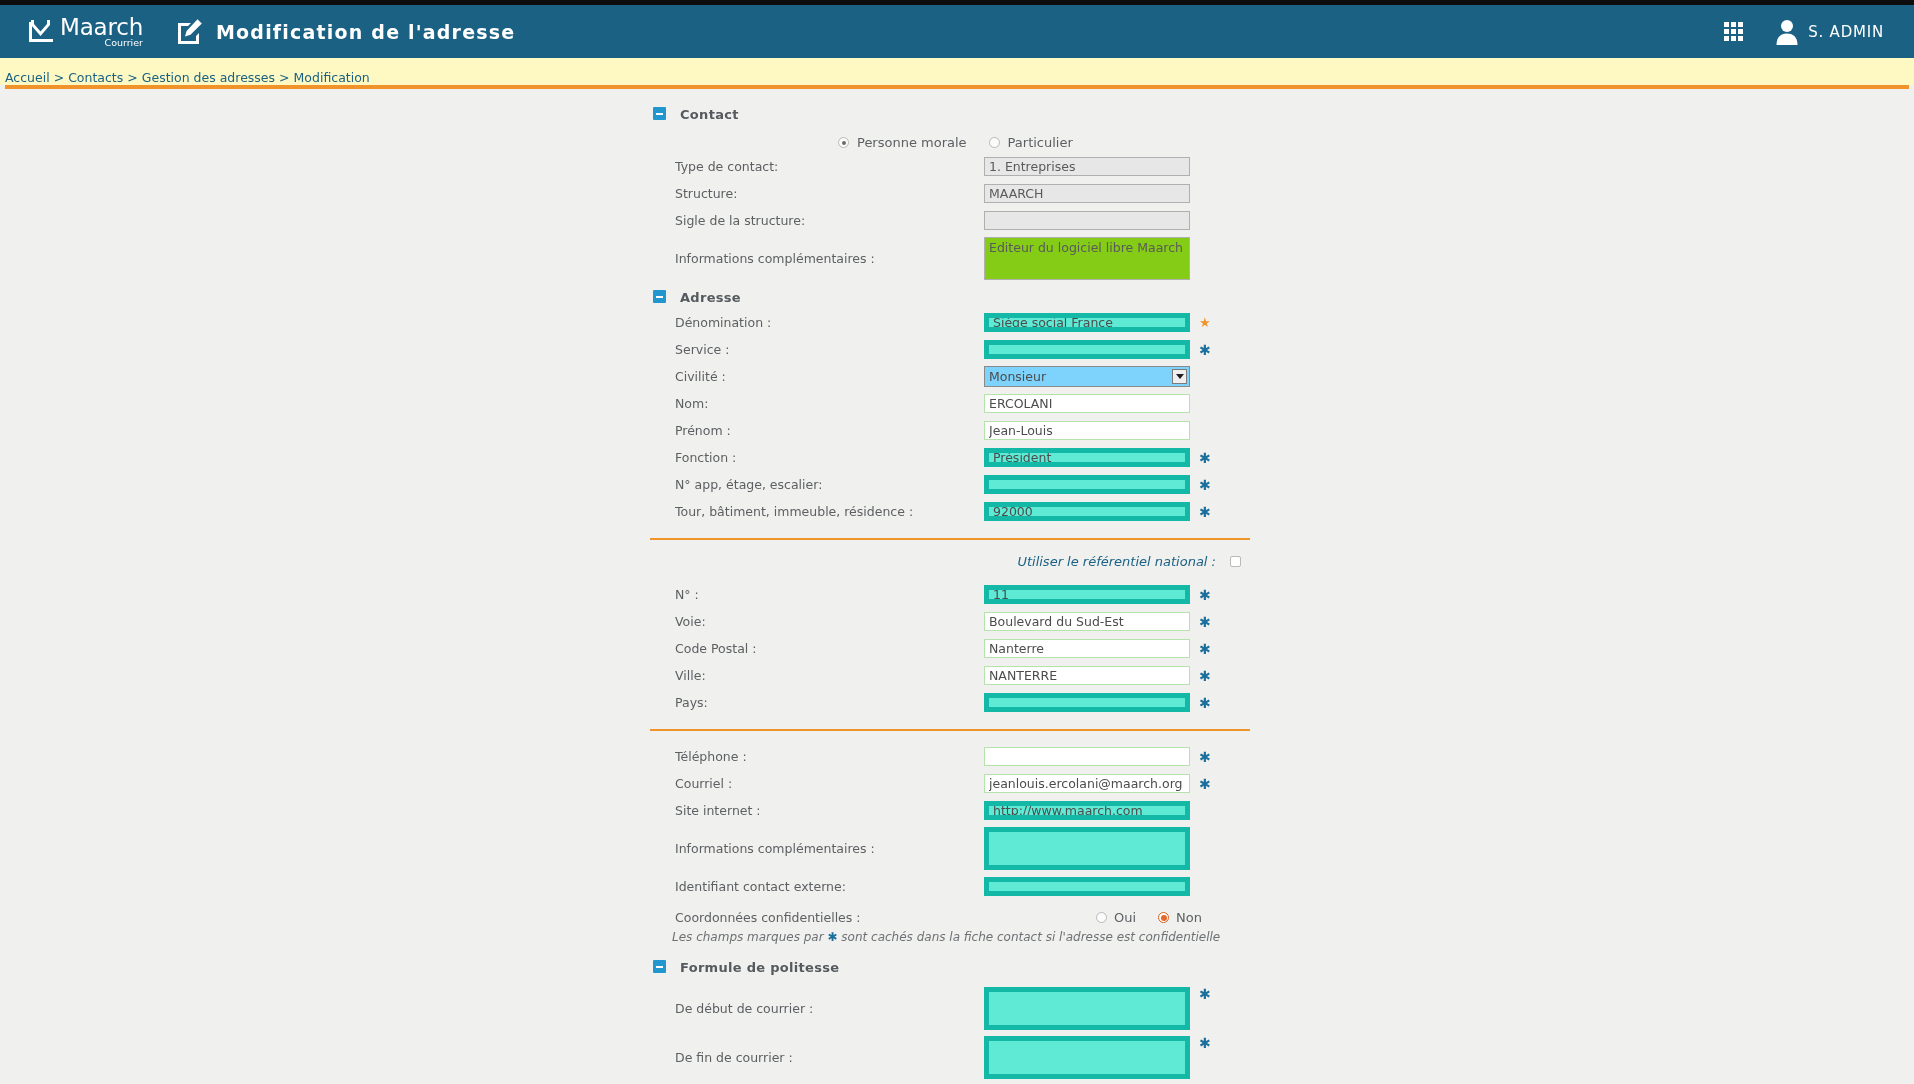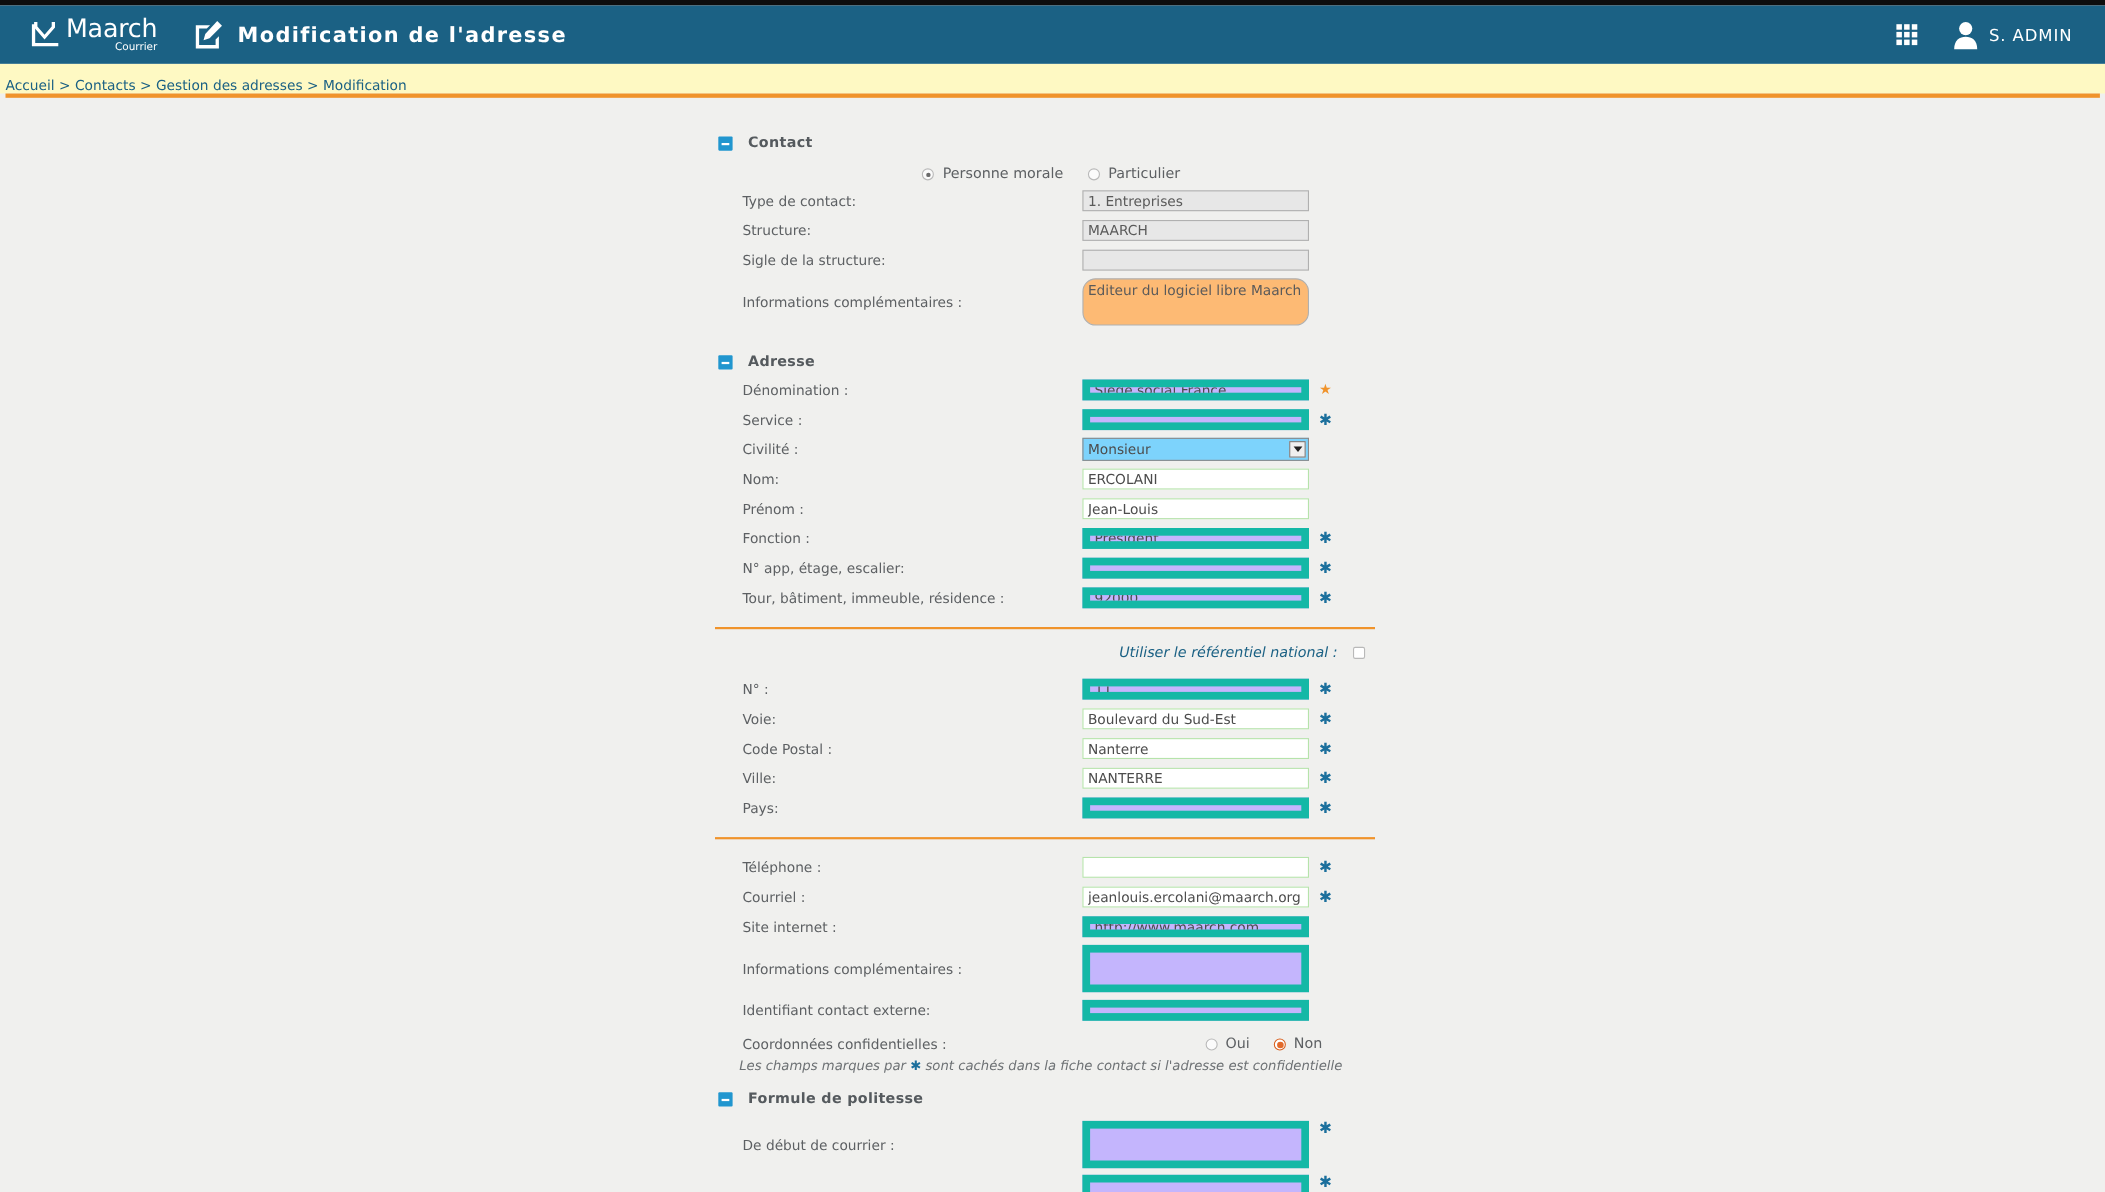--- a/index.html
+++ b/index.html
@@ -122,22 +122,22 @@
   .form {
     width: 600px;
     margin: 0 auto;
     margin-left: 650px;
     padding-top: 18px;
     position: relative;
   }
 
   .section-head {
     display: flex;
-    align-items: center;
-    margin: 16px 0 2px 0;
+    align-items: flex-start;
+    margin: 0 0 2px 0;
     padding-left: 3px;
   }
   .collapse-box {
     width: 13px; height: 13px;
     background: #2196cf;
     display: flex; align-items: center; justify-content: center;
     border-radius: 1px;
     flex: 0 0 auto;
   }
   .collapse-box::before {
@@ -216,22 +216,22 @@
     margin-left: 24px;
   }
 
   .fctrl { position: relative; display: flex; align-items: center; }
 
   input.txt, textarea.txt, select.sel {
     width: 206px;
     font-family: "DejaVu Sans", "Liberation Sans", sans-serif;
     font-size: 12.5px;
     color: #4c4c4c;
-    border: 7px solid #14b8a6;
-    background: #c4b5fd;
+    border: 5px solid #14b8a6;
+    background: #5eead4;
     padding: 2px 4px;
     height: 19px;
     line-height: 15px;
     outline: none;
     border-radius: 0;
   }
   input.txt.grey, textarea.txt.grey {
     background: #e7e7e7;
     border: 1px solid #b0b0b0;
     color: #5a5a5a;
@@ -240,21 +240,21 @@
     background: #ffffff;
     border: 1px solid #b6e3ab;
   }
   textarea.txt {
     height: 43px;
     resize: none;
     overflow: hidden;
     padding: 2px 4px;
     line-height: 15px;
   }
-  textarea.txt.grey { background:#fdba74;border-radius:12px; }
+  textarea.txt.grey { background:#84cc16; }
   select.sel {
     height: 21px;
     -webkit-appearance: none;
     appearance: none;
     background: #7dd3fc;
     border: 1px solid #8a8a8a;
     padding-right: 22px;
   }
   .sel-wrap { position: relative; display:inline-block; }
   .sel-arrow {

